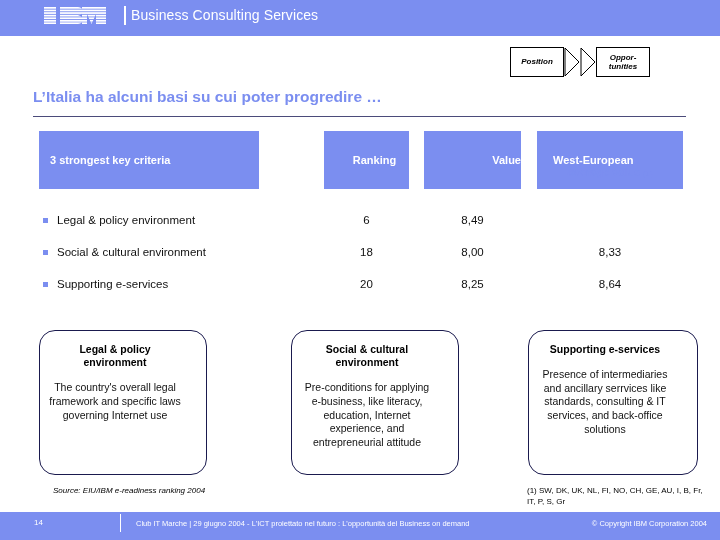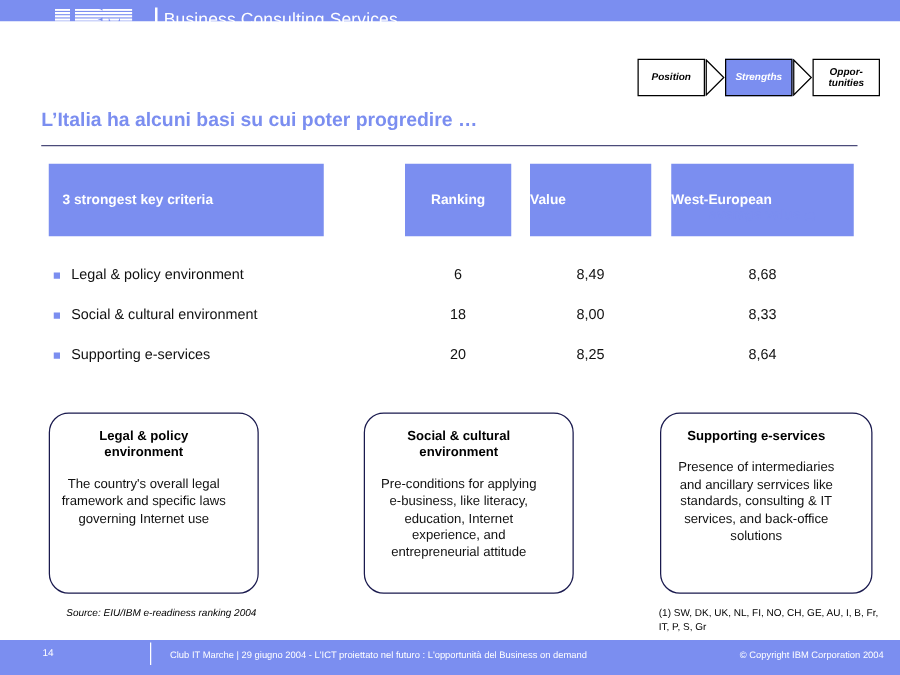--- a/index.html
+++ b/index.html
@@ -12,21 +12,21 @@
     background: #ffffff;
     font-family: "Liberation Sans", sans-serif;
     overflow: hidden;
     position: relative;
   }
 
   
   #top-header {
     position: absolute;
     left: 0; top: 0;
-    width: 720px; height: 17px;
+    width: 720px; height: 36px;
     background: #7b8ef0;
   }
   #ibm-logo {
     position: absolute;
     left: 44px; top: 7px;
     width: 62px; height: 17px;
   }
   #header-divider {
     position: absolute;
     left: 124px; top: 6px;
@@ -96,35 +96,36 @@
   
   .hdr-box {
     position: absolute;
     background: #7b8ef0;
     color: #ffffff;
     font-size: 11px;
     font-weight: bold;
     display: flex;
     align-items: center;
     box-sizing: border-box;
+    padding-left: 16px;
   }
   #hdr-criteria {
     left: 39px; top: 131px;
     width: 220px; height: 58px;
     padding-left: 11px;
   }
   #hdr-ranking {
     left: 324px; top: 131px;
     width: 85px; height: 58px;
     justify-content: center;
   }
   #hdr-value {
     left: 424px; top: 131px;
     width: 97px; height: 58px;
-    justify-content: flex-start;
+    justify-content: flex-end;
   }
   #hdr-west {
     left: 537px; top: 131px;
     width: 146px; height: 58px;
   }
   #hdr-west-sub {
     position: absolute;
     left: 537px; top: 166px;
     width: 146px;
     text-align: center;
@@ -294,23 +295,20 @@
 <div id="tab-strip">
 
   <div class="tab-box">
     <span>Position</span>
   </div>
 
   <svg class="tab-arrow" viewBox="0 0 16 30">
     <polygon points="1,1 15,15 1,29" fill="#ffffff" stroke="#000000" stroke-width="1"></polygon>
   </svg>
 
-  <div class="tab-box active">
-    <span>Strengths</span>
-  </div>
 
   <svg class="tab-arrow" viewBox="0 0 16 30">
     <polygon points="1,1 15,15 1,29" fill="#ffffff" stroke="#000000" stroke-width="1"></polygon>
   </svg>
 
   <div class="tab-box">
     <span>
       <span>Oppor-</span><br>
       <span>tunities</span>
     </span>
@@ -339,21 +337,20 @@
 
 <div id="data-rows">
 
   <div class="data-row">
     <div class="cell-criteria">
       <span class="bullet"></span>
       <span>Legal &amp; policy environment</span>
     </div>
     <div class="cell-rank">6</div>
     <div class="cell-value">8,49</div>
-    <div class="cell-west">8,68</div>
   </div>
 
   <div class="data-row">
     <div class="cell-criteria">
       <span class="bullet"></span>
       <span>Social &amp; cultural environment</span>
     </div>
     <div class="cell-rank">18</div>
     <div class="cell-value">8,00</div>
     <div class="cell-west">8,33</div>

